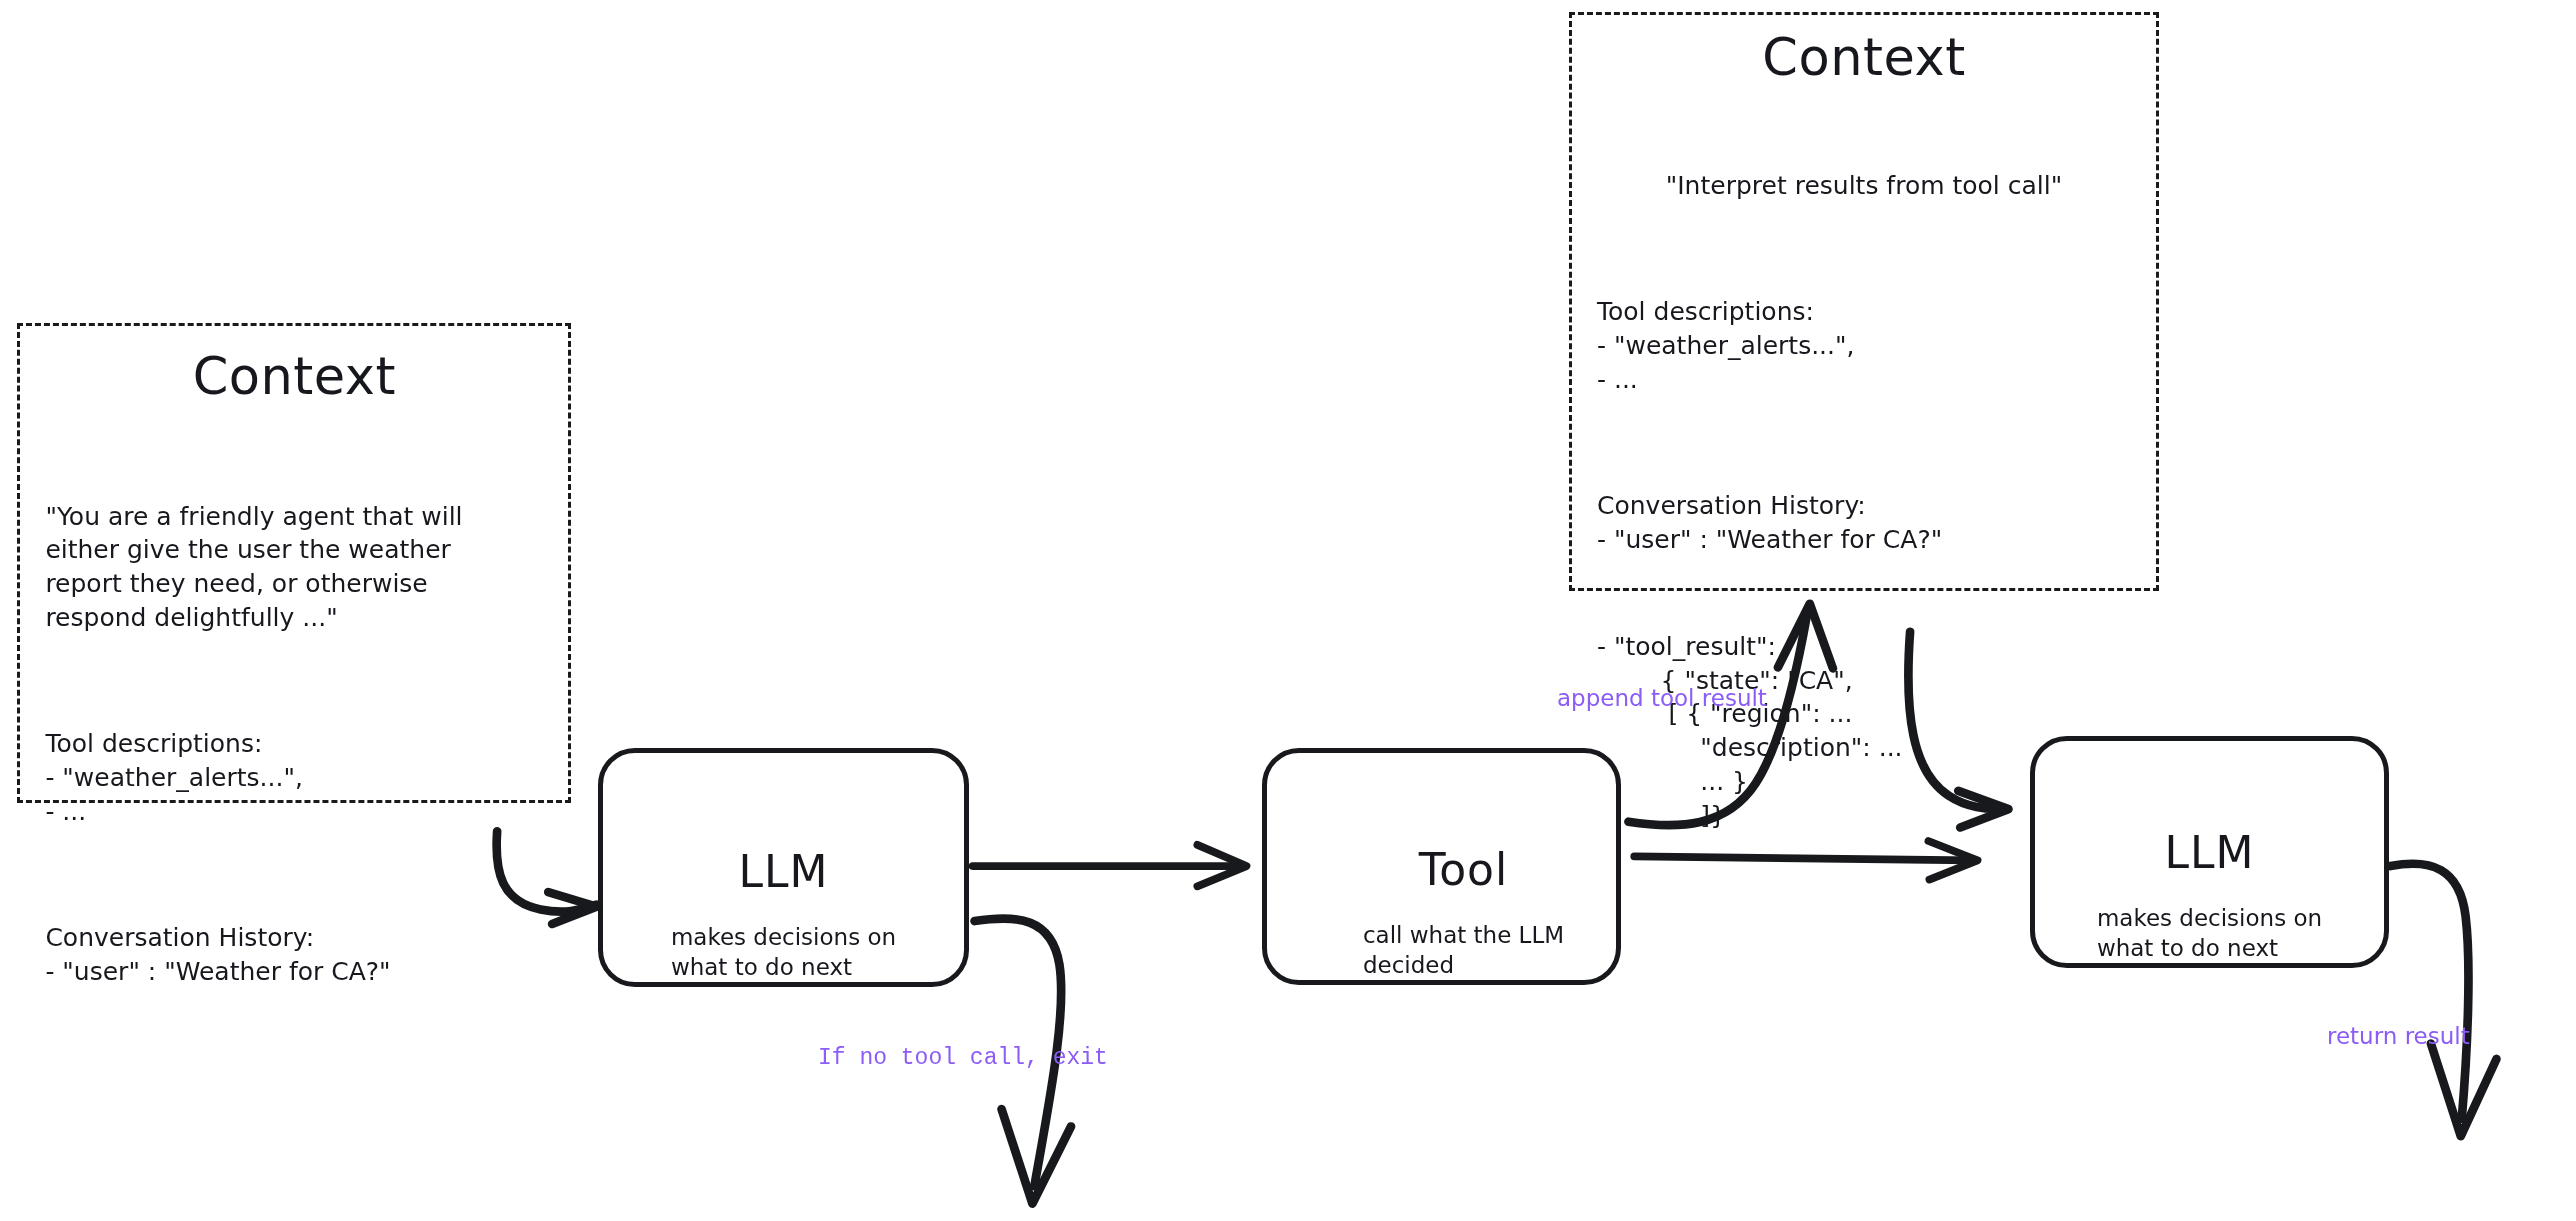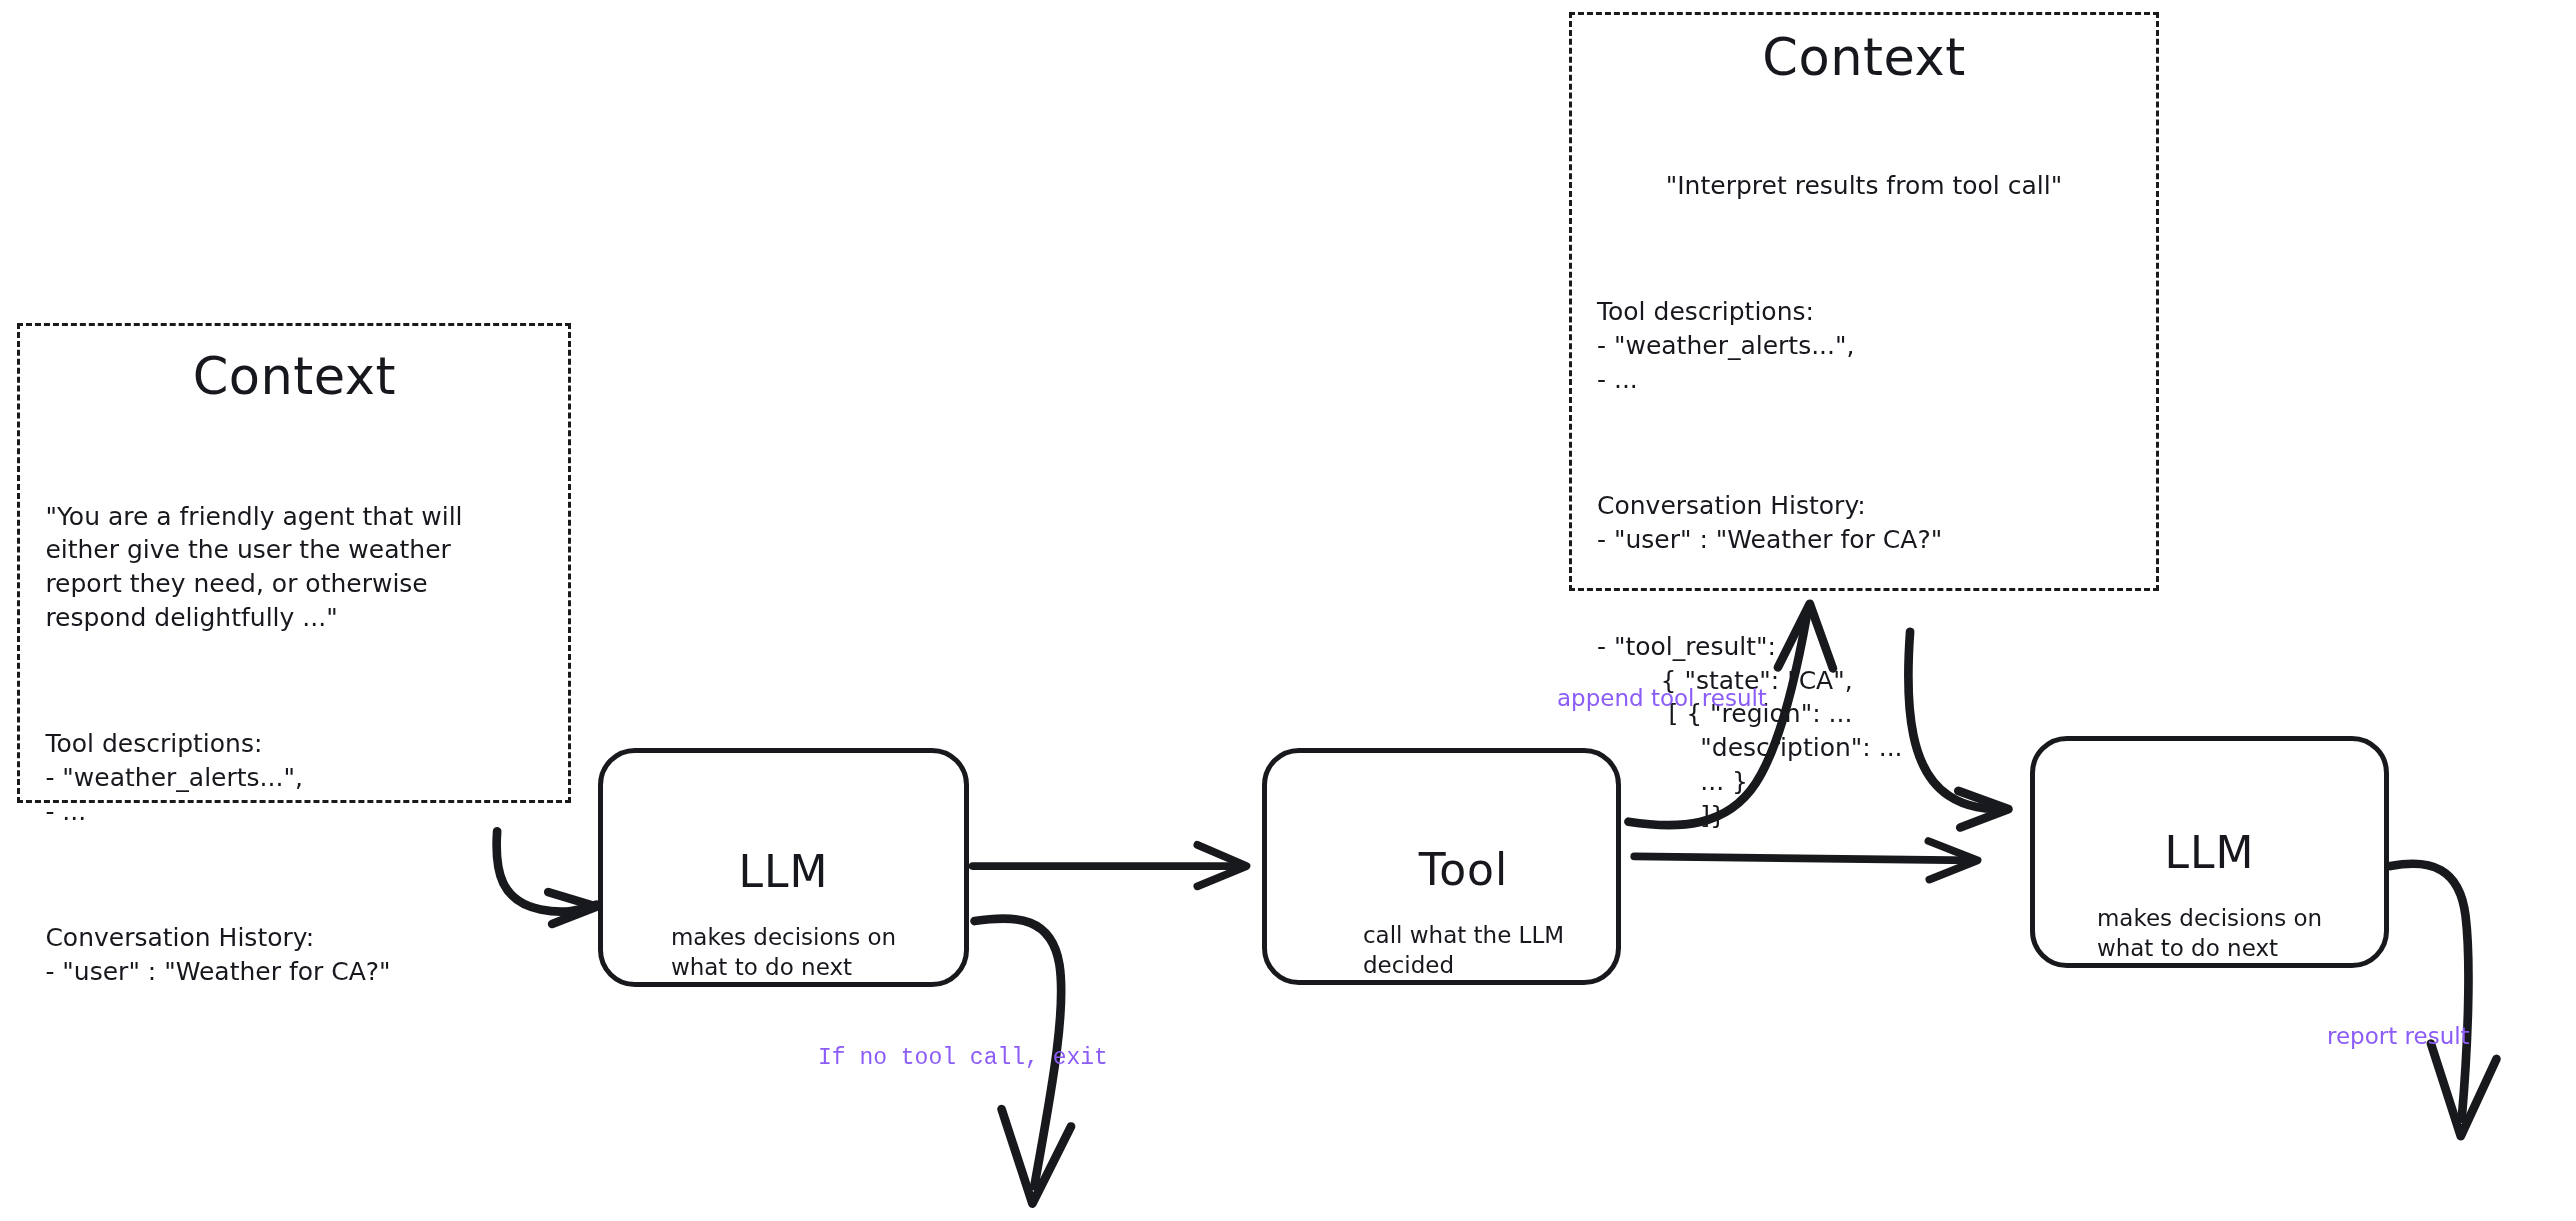--- a/index.html
+++ b/index.html
@@ -171,16 +171,16 @@
         <path d="M 2478 898 C 2520 890, 2550 900, 2556 950 C 2562 1000, 2558 1090, 2552 1160"></path>
         <path d="M 2520 1082 L 2551 1178 L 2588 1098"></path>
       </g>
     </g>
   </svg>
 
   <div class="edge-label" style="left:1557px; top:685px;">append tool result</div>
 
   <div class="edge-label" style="left:818px; top:1045px;font-family:Liberation Mono, monospace;">If no tool call, exit</div>
 
-  <div class="edge-label" style="left:2327px; top:1023px;">report result</div>
+  <div class="edge-label" style="left:2327px; top:1023px;">return result</div>
 
 </div>
 
 
 </body></html>

